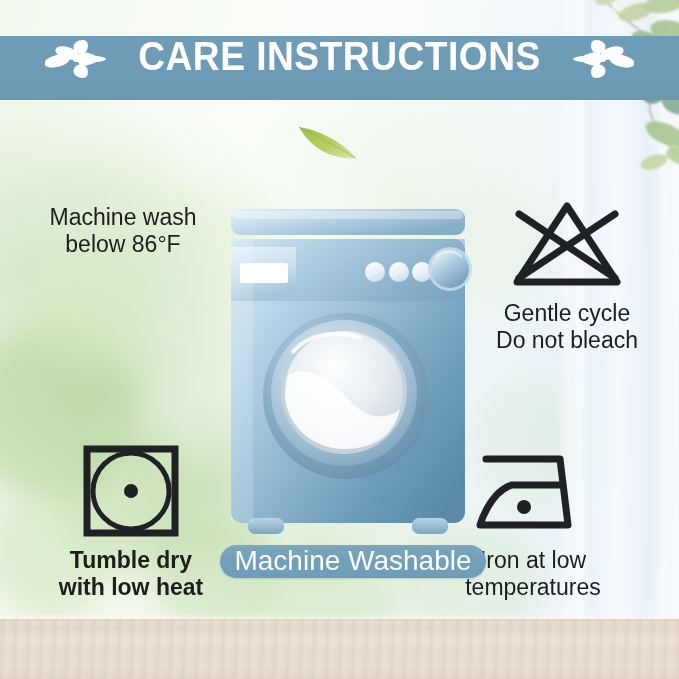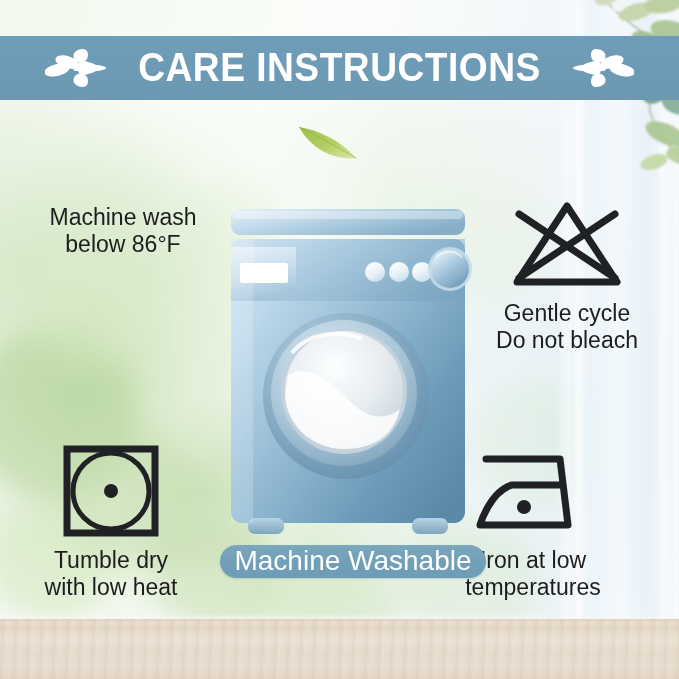--- a/index.html
+++ b/index.html
@@ -105,21 +105,20 @@
     left: 296px; top: 120px; width: 64px; height: 44px;
   }
 
   
   .band {
     position: absolute;
     left: 0; top: 36px;
     width: 679px; height: 64px;
     background: linear-gradient(180deg, #6f9cb6 0%, #6d9ab4 55%, #6b97b1 100%);
     display: flex;
-    align-items: center;
     justify-content: center;
     box-sizing: border-box;
   }
   .band-title {
     color: #ffffff;
     font-size: 40px;
     font-weight: bold;
     letter-spacing: 0.5px;
     line-height: 1;
     white-space: nowrap;
@@ -150,21 +149,21 @@
   .cell-label {
     margin-top: 8px;
     text-align: center;
     color: #1d1d1d;
     font-size: 23px;
     line-height: 1.16;
     white-space: pre-line;
   }
   #cell-wash     { left: 18px;  top: 196px; }
   #cell-bleach   { left: 462px; top: 196px; }
-  #cell-dry      { left: 6px;  top: 443px; }
+  #cell-dry      { left: 26px;  top: 443px; font-weight: bold; }
   #cell-iron     { left: 428px; top: 443px; }
 
   
   .machine {
     position: absolute;
     left: 222px; top: 205px;
     width: 252px; height: 345px;
   }
   .machine svg { display: block; }
 

